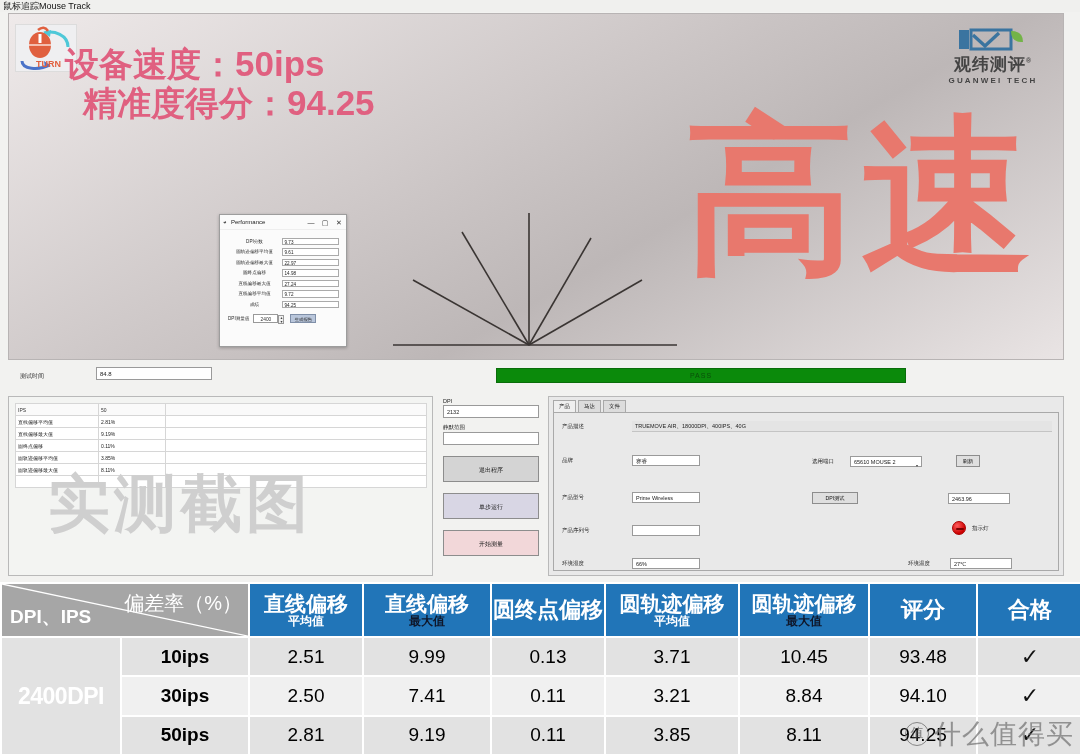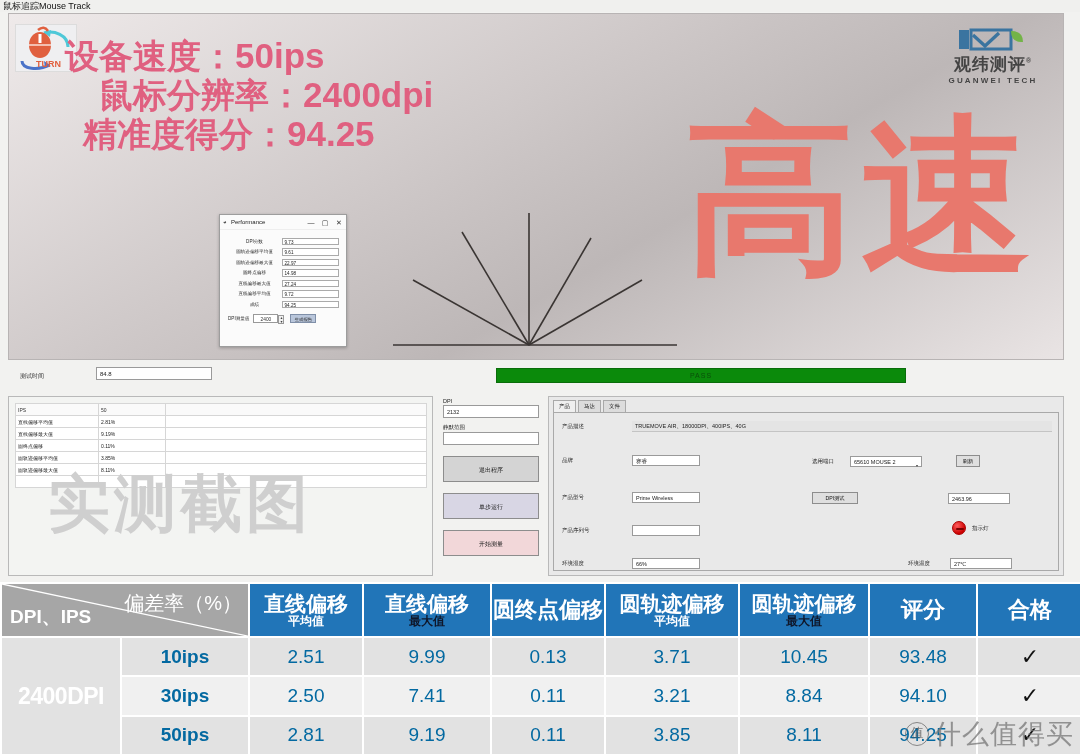--- a/index.html
+++ b/index.html
@@ -27,21 +27,21 @@
     position:absolute;left:6px;top:10px;width:62px;height:48px;
     background:#efeff1;border:1px solid #dcdcdc;box-sizing:border-box;
   }
   .turn-logo svg{display:block;}
   .hdr-lines{
     position:absolute;left:56px;top:22px;
     color:#e06080;font-weight:bold;line-height:1.12;
     white-space:nowrap;
   }
   .hdr-lines div{letter-spacing:0px;}
-  .hl1{font-size:34px;}
+  .hl1{font-size:34px;margin-top:8px;}
   .hl2{font-size:34px;padding-left:34px;}
   .hl3{font-size:34px;padding-left:0px;}
   .hl-val{font-size:35px;}
 
   .gw-logo{
     position:absolute;right:8px;top:13px;width:124px;height:60px;
     text-align:center;opacity:.92;
   }
   .gw-cn{font-size:17px;color:#3a3a3a;letter-spacing:1px;font-weight:bold;}
   .gw-en{font-size:8px;color:#3a3a3a;letter-spacing:2.2px;font-weight:bold;}
@@ -218,21 +218,21 @@
   }
   .corner .t2{
     position:absolute;left:8px;bottom:6px;font-size:19px;font-weight:bold;
     color:#fff;white-space:nowrap;
   }
   .hcell{background:#2175b8;color:#fff;line-height:1.1;}
   .hcell .m{font-size:21px;font-weight:bold;display:block;}
   .hcell .s{font-size:12px;display:block;}
   .hcell .s.gold{color:#0f172a;font-weight:bold;}
   .hcell.single .m{font-size:22px;}
-  .dcell{font-size:19px;color:#0369a1;}
+  .dcell{font-size:19px;color:#000000;}
   .rowA td{background:#e2e2e2;}
   .rowB td{background:#f0f0f0;}
   .rowC td{background:#e2e2e2;}
   .ipscell{font-weight:bold;font-size:19px;}
   .dpicell{
     background:#6aa84f;color:#fff;font-size:23px;font-weight:bold;
     letter-spacing:-.5px;
   }
   .chk{font-size:22px;color:#111;}
   .wm-br{
@@ -268,23 +268,20 @@
         <rect x="22.5" y="9" width="3" height="9" fill="#fff"></rect>
         <path d="M13 20 h22" stroke="#fff" stroke-width="1.2"></path>
         <path d="M22 5 q6 -5 10 1" stroke="#e0603f" stroke-width="2.6" fill="none"></path>
         <text x="20" y="42" font-size="9" font-weight="bold" fill="#e0603f" font-family="Liberation Sans, sans-serif">TURN</text>
       </svg>
     </div>
 
     <div class="hdr-lines">
       <div class="hl1">
         <span>设备速度：</span><span class="hl-val">50ips</span>
-      </div>
-      <div class="hl2">
-        <span>鼠标分辨率：</span><span class="hl-val">2400dpi</span>
       </div>
       <div class="hl3" style="padding-left:18px;">
         <span>精准度得分：</span><span class="hl-val">94.25</span>
       </div>
     </div>
 
     <div class="gw-logo">
       <svg width="72" height="26" viewBox="0 0 72 26" style="display:block;margin:0 auto;">
         <rect x="2" y="3" width="10" height="19" fill="#2f6f9e"></rect>
         <path d="M14 3 h40 v19 h-40 z" fill="none" stroke="#2f6f9e" stroke-width="3"></path>

